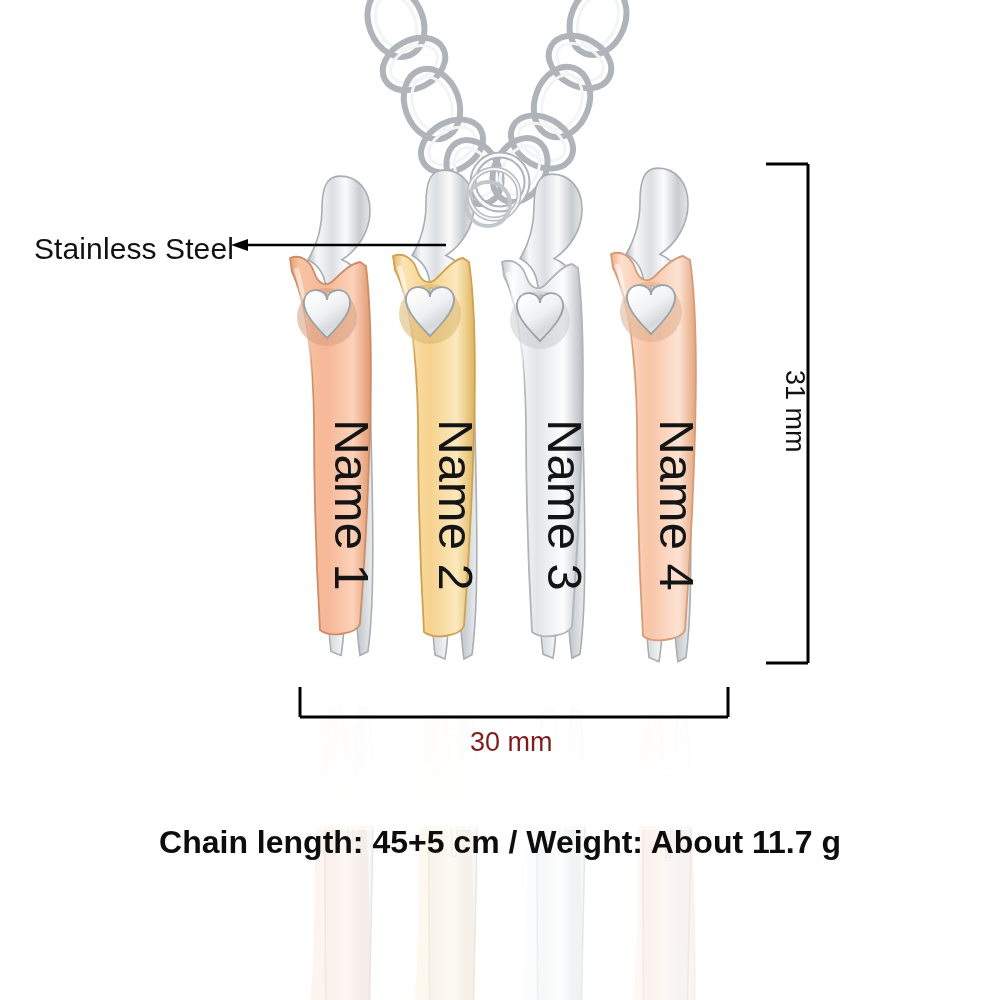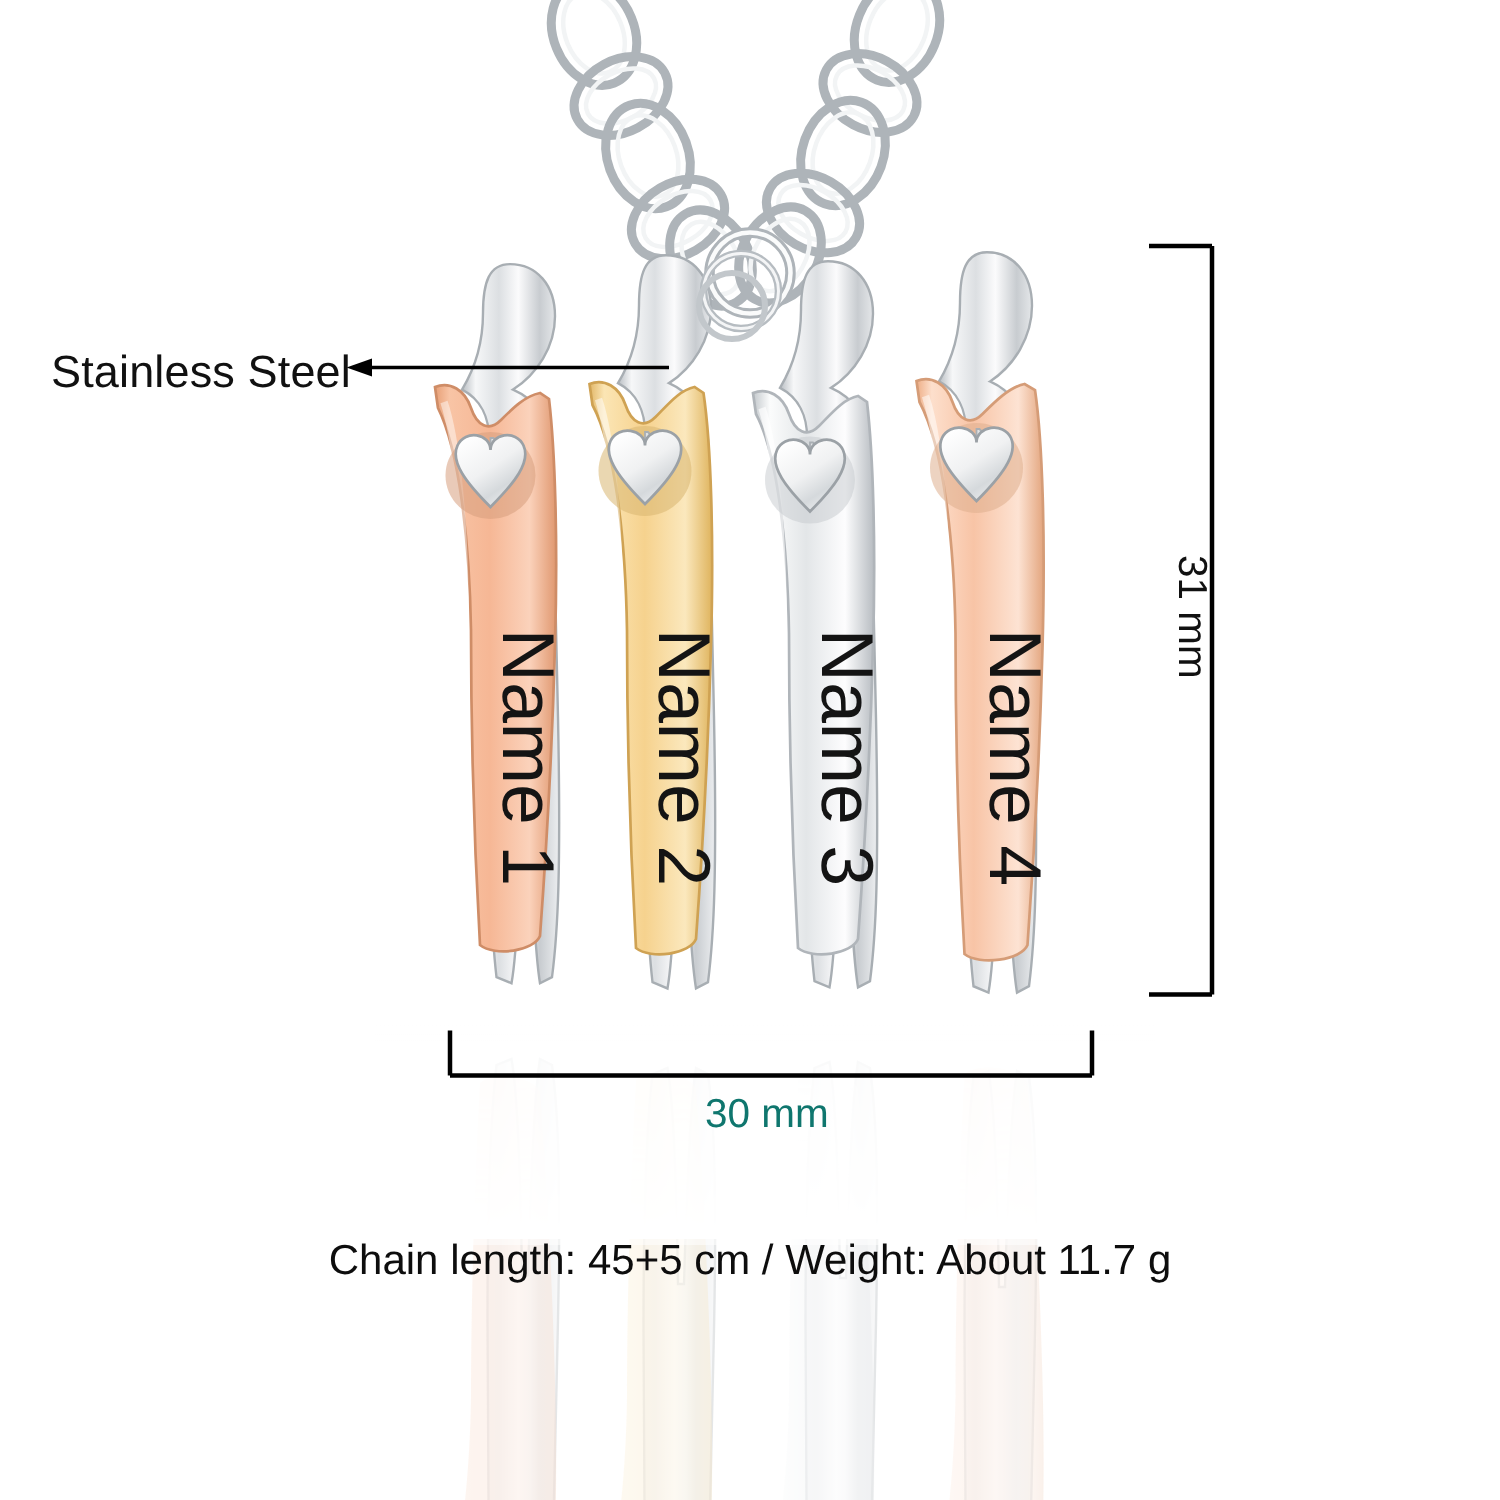--- a/index.html
+++ b/index.html
@@ -27,42 +27,43 @@
     color: #111111;
     letter-spacing: 0.1px;
     white-space: nowrap;
   }
 
   
   #width-label {
     left: 470px;
     top: 727px;
     font-size: 27px;
-    color: #0f766e;
+    color: #7f1d1d;
     white-space: nowrap;
   }
   #height-label {
     left: 810px;
     top: 370px;
     font-size: 27px;
     color: #111111;
     white-space: nowrap;
     transform: rotate(90deg);
     transform-origin: left top;
   }
 
   
   #spec-line {
     left: 0;
     top: 824px;
     width: 1000px;
     text-align: center;
-    font-size: 28px;
+    font-size: 32px;
     color: #0d0d0d;
     white-space: nowrap;
+    font-weight: bold;
   }
 
   
   svg.layer {
     position: absolute;
     left: 0;
     top: 0;
     width: 1000px;
     height: 1000px;
     overflow: visible;

